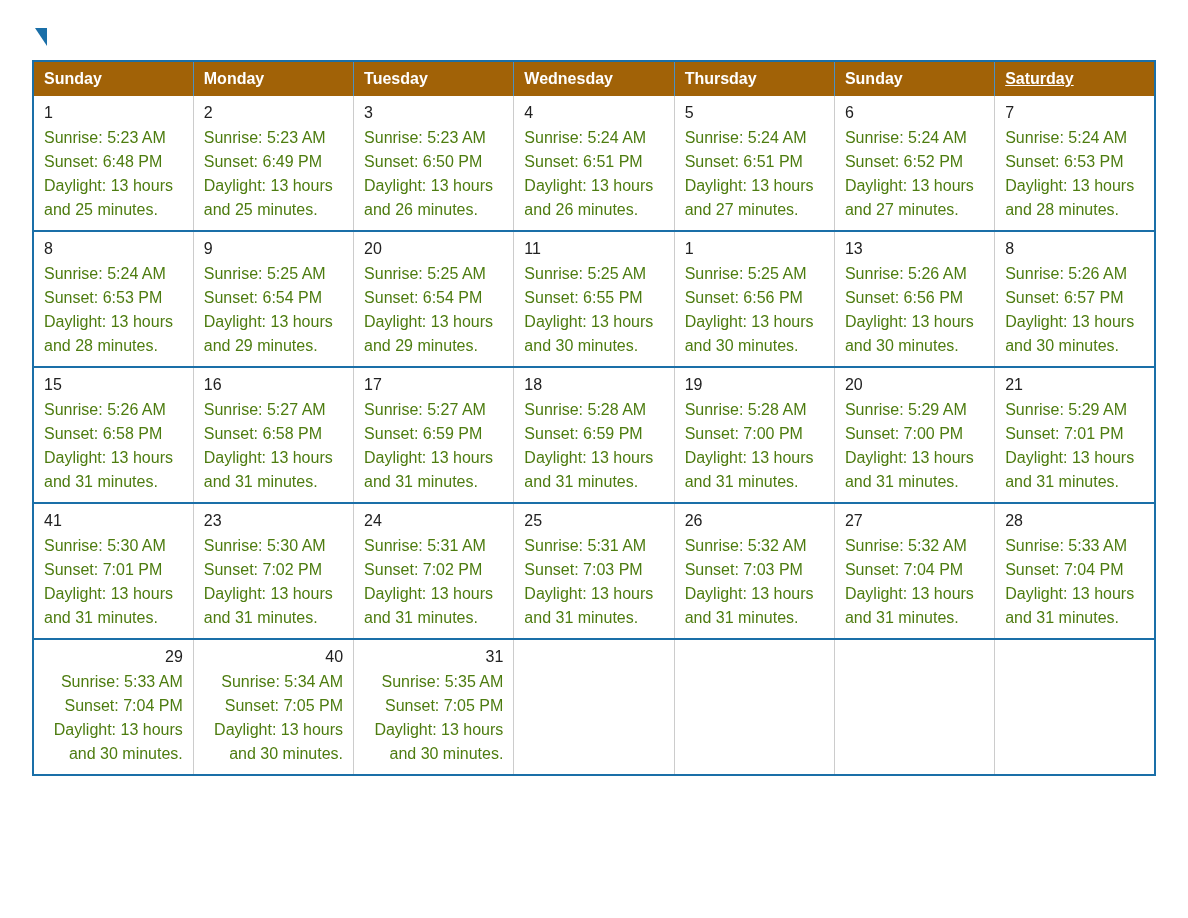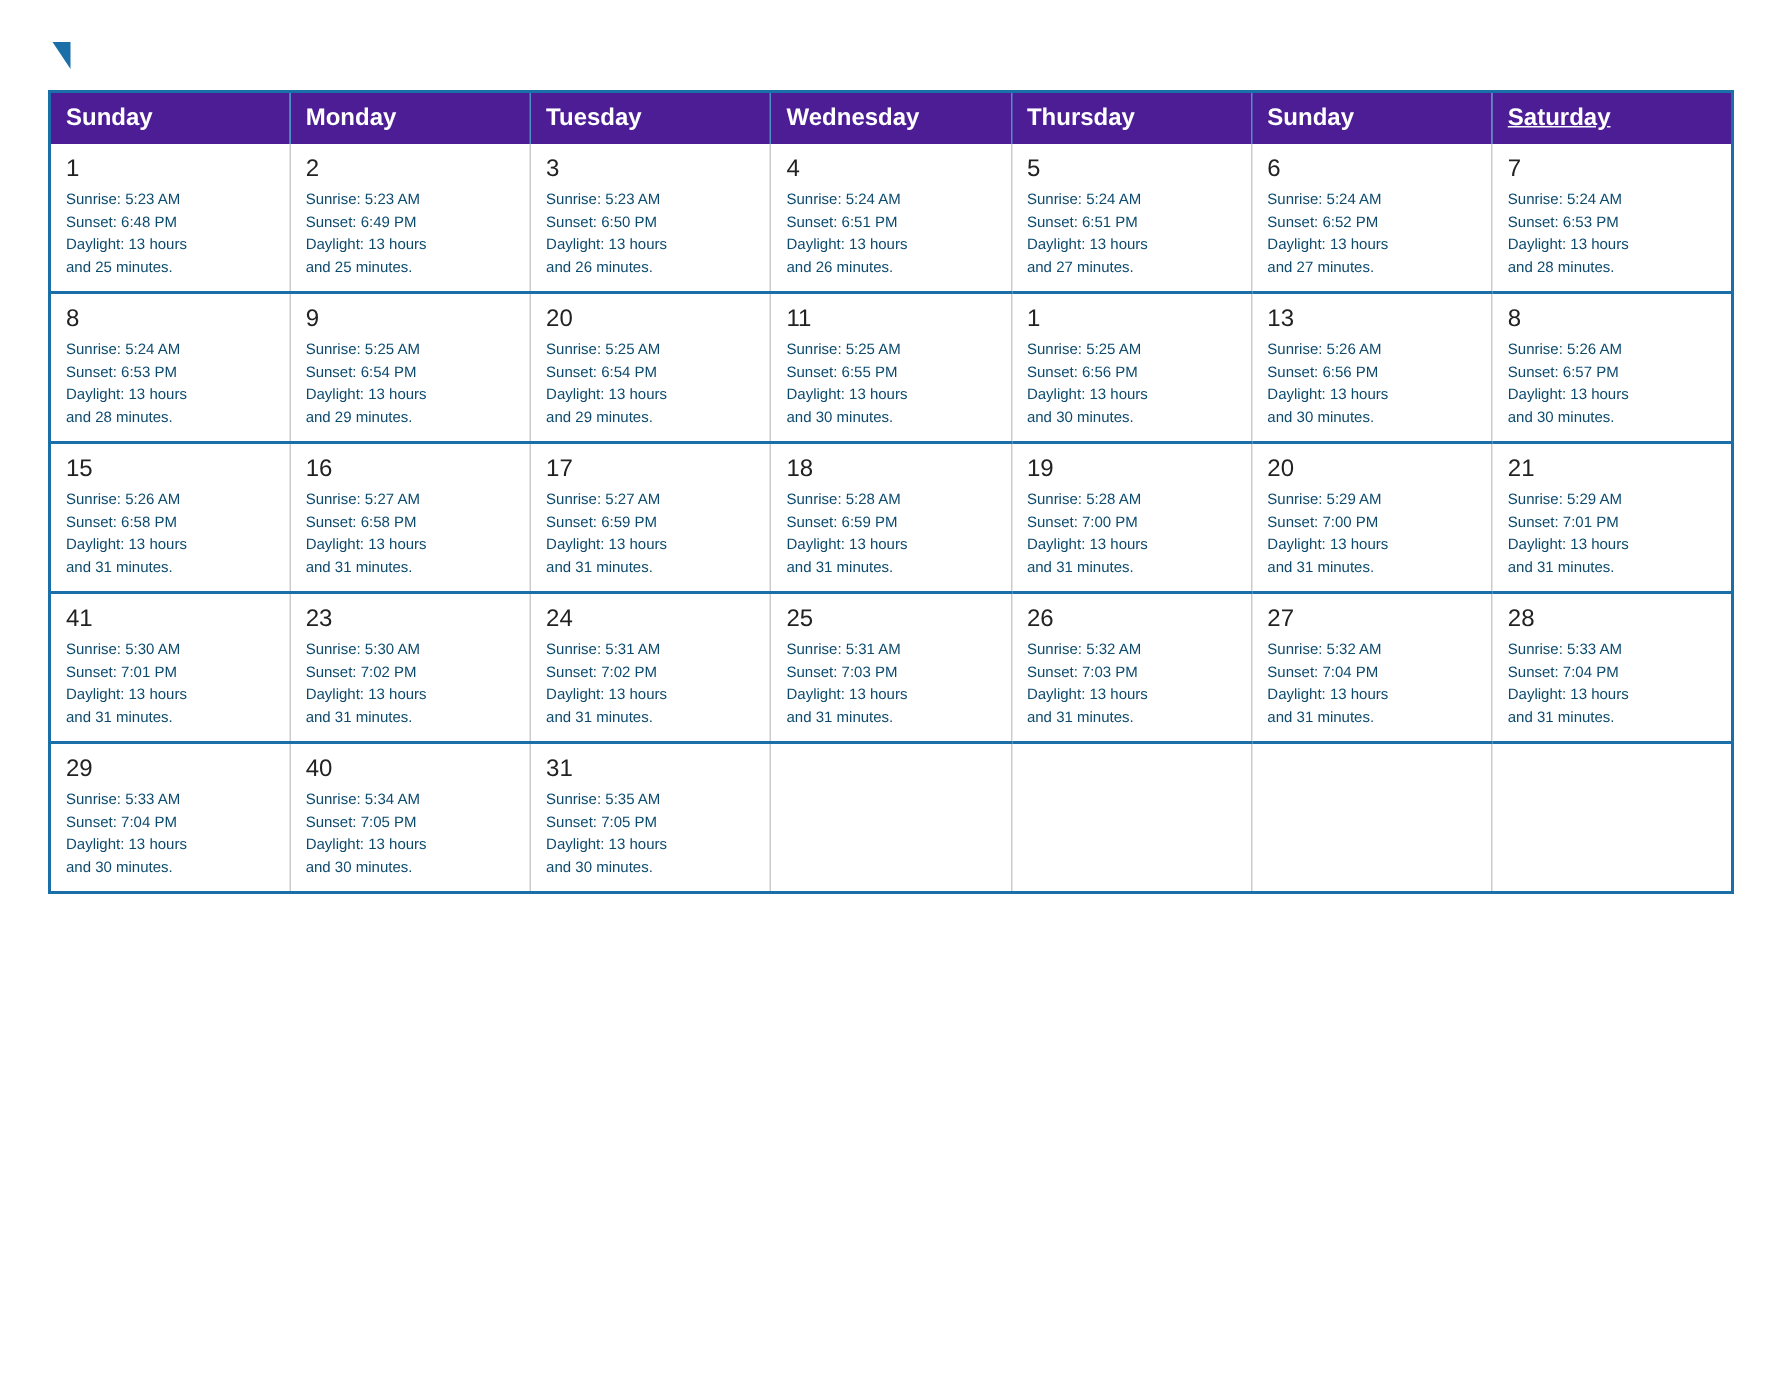--- a/index.html
+++ b/index.html
@@ -61,51 +61,51 @@
       color: #555;
       font-weight: 400;
       margin-top: 4px;
     }
     .calendar {
       width: 100%;
       border-collapse: collapse;
       border: 2px solid #1a6fa8;
     }
     .calendar th {
-      background: #4c1d95;
+      background: #a16207;
       color: #fff;
       font-size: 16px;
       font-weight: 600;
       padding: 8px 10px;
       text-align: left;
       border-right: 1px solid #4a90c4;
     }
     .calendar th:last-child { border-right: none; text-decoration: underline; }
     .calendar td {
       vertical-align: top;
       padding: 8px 10px;
       border-right: 1px solid #ccc;
       border-bottom: 2px solid #1a6fa8;
       font-size: 13px;
       color: #333;
       width: 14.28%;
       min-height: 90px;
     }
     .calendar td:last-child { border-right: none; }
-    .calendar tr:last-child td { border-bottom: none; }
+    .calendar tr:last-child td { border-bottom: none; text-align: right; }
     .day-number {
       font-size: 16px;
       font-weight: 400;
       color: #222;
       margin-bottom: 4px;
       display: block;
     }
     .day-info {
-      font-size: 10px;
-      color: #0c4a6e;
+      font-size: 16px;
+      color: #4d7c0f;
       line-height: 1.5;
     }
     .empty-cell {
       background: #fff;
     }
   </style>
 </head>
 <body>
 
 <div class="header">

